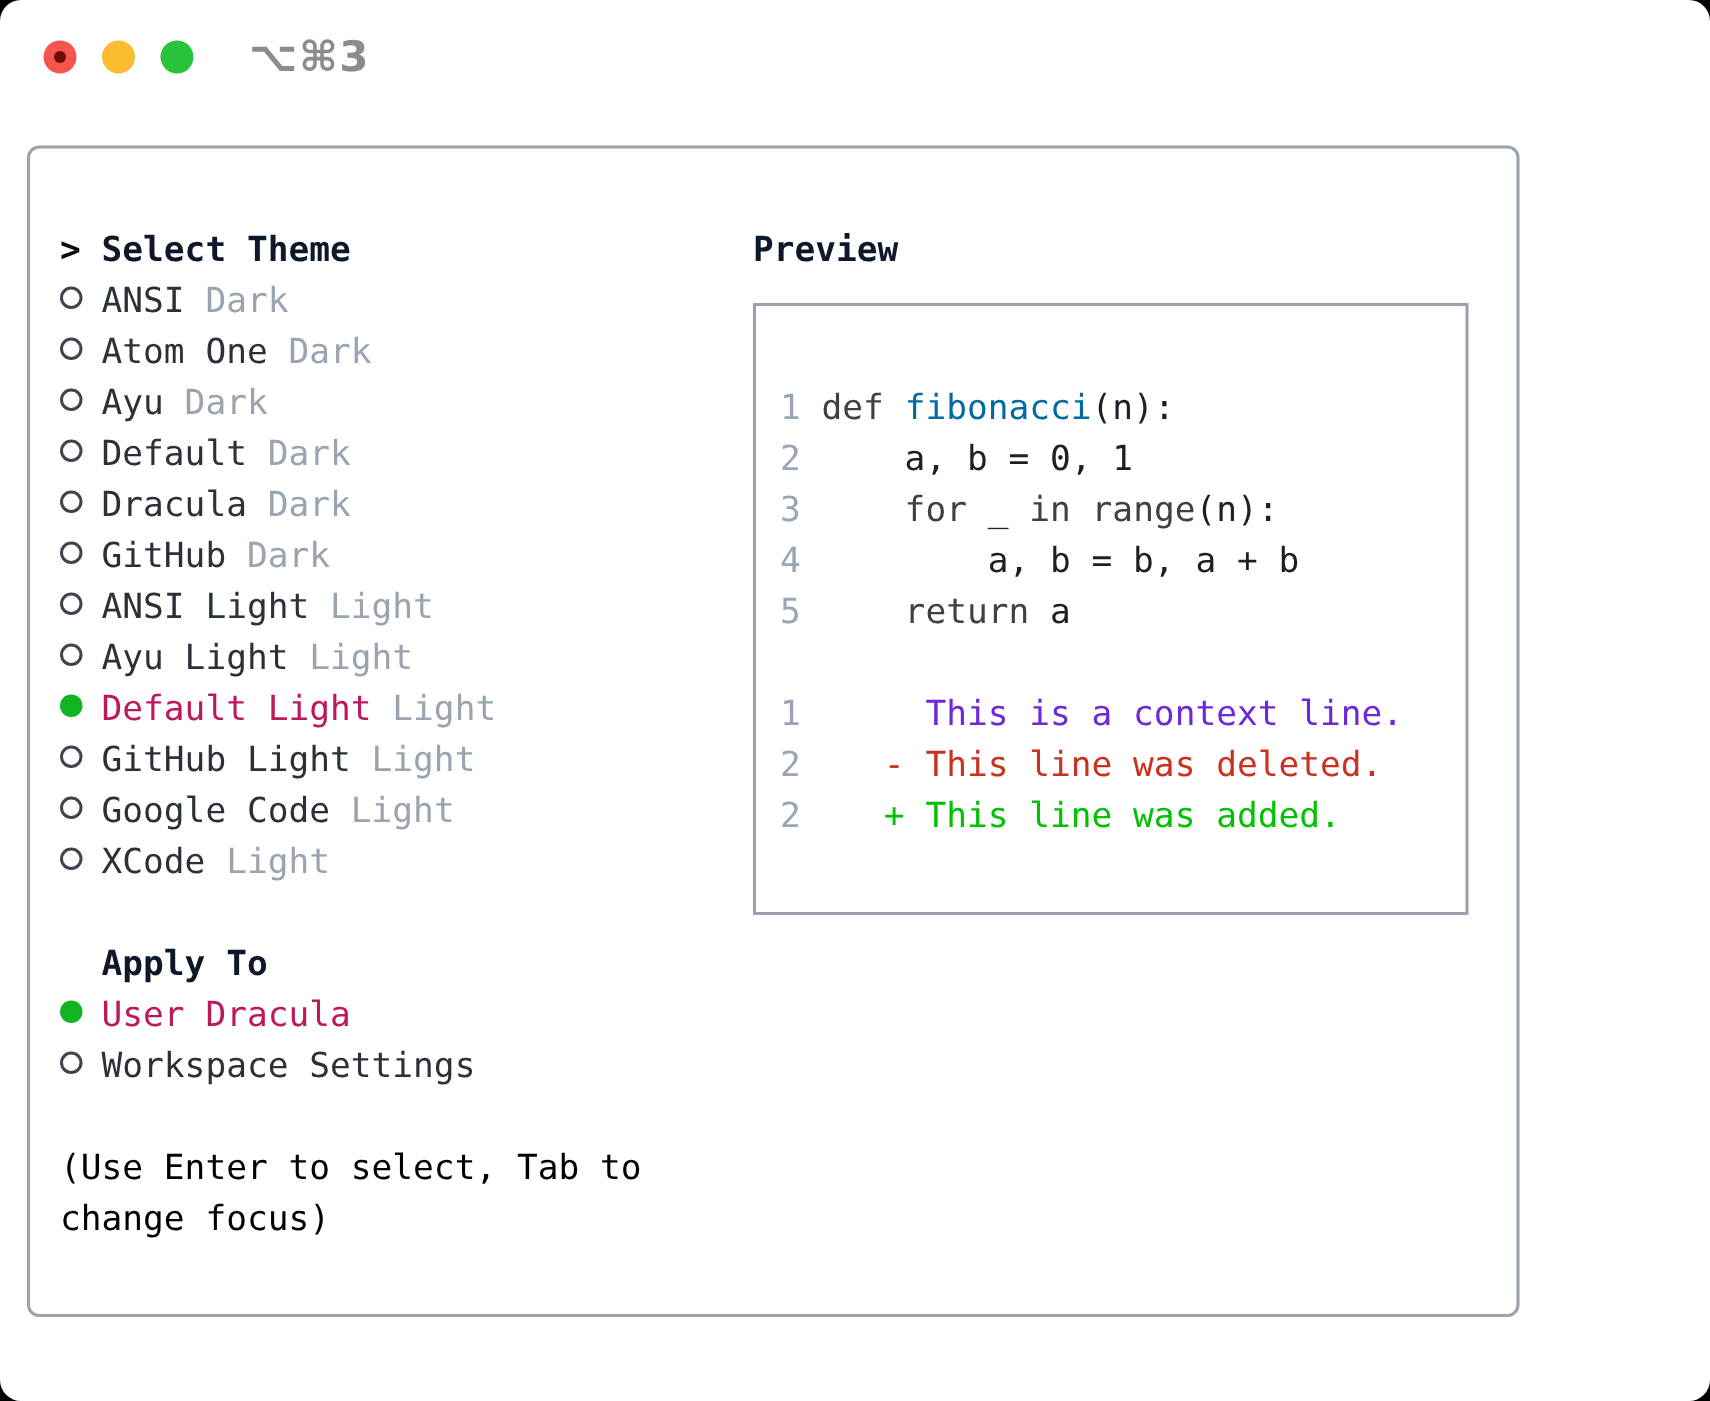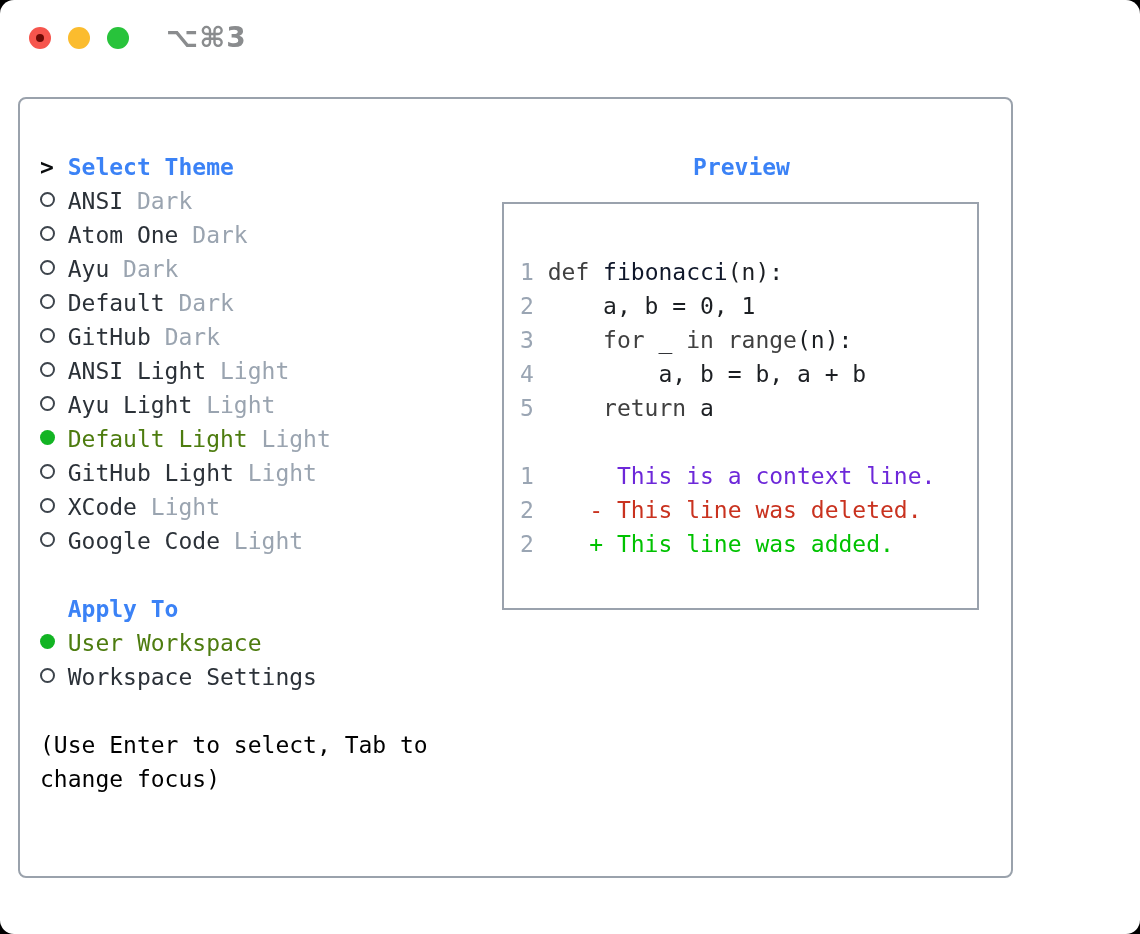--- a/index.html
+++ b/index.html
@@ -36,37 +36,37 @@
   .marker { display: inline-block; width: 2ch; vertical-align: top; }
   .marker .ring {
     display: inline-block; width: 15px; height: 15px; border-radius: 50%;
     border: 2px solid #3d444c; margin-bottom: 2px;
   }
   .marker .fill {
     display: inline-block; width: 15px; height: 15px; border-radius: 50%;
     background: #12b423; margin-bottom: 2px;
   }
   .arrow { color: #0a0c0e; font-weight: bold; }
-  .panel-title { color: #3b82f6; font-weight: bold; text-align: center; }
+  .panel-title { color: #0f172a; font-weight: bold; }
   .theme-name { color: #2b3138; }
-  .theme-name.sel { color: #4d7c0f; }
+  .theme-name.sel { color: #be185d; }
   .variant { color: #9aa4b0; }
   #hint { width: 30ch; font-size: 23px; line-height: 34px; color: #000000; white-space: normal; }
   
   #preview-panel { position: absolute; left: 482px; top: 51px; width: 479px; }
   #preview-box {
     margin-top: 18px; width: 477px; height: 408px;
     border: 2px solid #9aa2ad; background: #fff;
     padding: 51px 0 0 16px; overflow: hidden;
   }
   .pline { height: 34px; line-height: 34px; font-size: 23px; white-space: pre; }
   .lnum { display: inline-block; width: 1ch; margin-right: 1ch; color: #9aa5b3; }
   .tok-plain { color: #1c1f23; }
   .tok-kw { color: #404040; }
-  .tok-fn { color: #0f172a; }
+  .tok-fn { color: #0369a1; }
   .tok-ctx { color: #6d28d9; }
   .tok-del { color: #c9321f; }
   .tok-add { color: #00c200; }
 </style>
 </head>
 <body>
 
 <div id="window">
 
   <div id="titlebar">
@@ -80,34 +80,35 @@
 
   <div id="main-panel">
 
     <div id="theme-panel">
       <div class="row"><span class="marker arrow">&gt;</span><span class="panel-title">Select Theme</span></div>
       <div id="theme-list">
           <div class="row"><span class="marker"><span class="ring"></span></span><span class="theme-name">ANSI</span><span class="variant"> Dark</span></div>
           <div class="row"><span class="marker"><span class="ring"></span></span><span class="theme-name">Atom One</span><span class="variant"> Dark</span></div>
           <div class="row"><span class="marker"><span class="ring"></span></span><span class="theme-name">Ayu</span><span class="variant"> Dark</span></div>
           <div class="row"><span class="marker"><span class="ring"></span></span><span class="theme-name">Default</span><span class="variant"> Dark</span></div>
+          <div class="row"><span class="marker"><span class="ring"></span></span><span class="theme-name">Dracula</span><span class="variant"> Dark</span></div>
           <div class="row"><span class="marker"><span class="ring"></span></span><span class="theme-name">GitHub</span><span class="variant"> Dark</span></div>
           <div class="row"><span class="marker"><span class="ring"></span></span><span class="theme-name">ANSI Light</span><span class="variant"> Light</span></div>
           <div class="row"><span class="marker"><span class="ring"></span></span><span class="theme-name">Ayu Light</span><span class="variant"> Light</span></div>
           <div class="row"><span class="marker"><span class="fill"></span></span><span class="theme-name sel">Default Light</span><span class="variant"> Light</span></div>
           <div class="row"><span class="marker"><span class="ring"></span></span><span class="theme-name">GitHub Light</span><span class="variant"> Light</span></div>
+          <div class="row"><span class="marker"><span class="ring"></span></span><span class="theme-name">Google Code</span><span class="variant"> Light</span></div>
           <div class="row"><span class="marker"><span class="ring"></span></span><span class="theme-name">XCode</span><span class="variant"> Light</span></div>
-          <div class="row"><span class="marker"><span class="ring"></span></span><span class="theme-name">Google Code</span><span class="variant"> Light</span></div>
         </div>
 
       <div class="spacer"></div>
 
       <div class="row"><span class="marker"> </span><span class="panel-title">Apply To</span></div>
       <div id="apply-list">
-          <div class="row"><span class="marker"><span class="fill"></span></span><span class="theme-name sel">User Workspace</span></div>
+          <div class="row"><span class="marker"><span class="fill"></span></span><span class="theme-name sel">User Dracula</span></div>
           <div class="row"><span class="marker"><span class="ring"></span></span><span class="theme-name">Workspace Settings</span></div>
         </div>
 
       <div class="spacer"></div>
 
       <div id="hint">(Use Enter to select, Tab to change focus)</div>
     </div>
 
     <div id="preview-panel">
       <div class="row panel-title">Preview</div>

